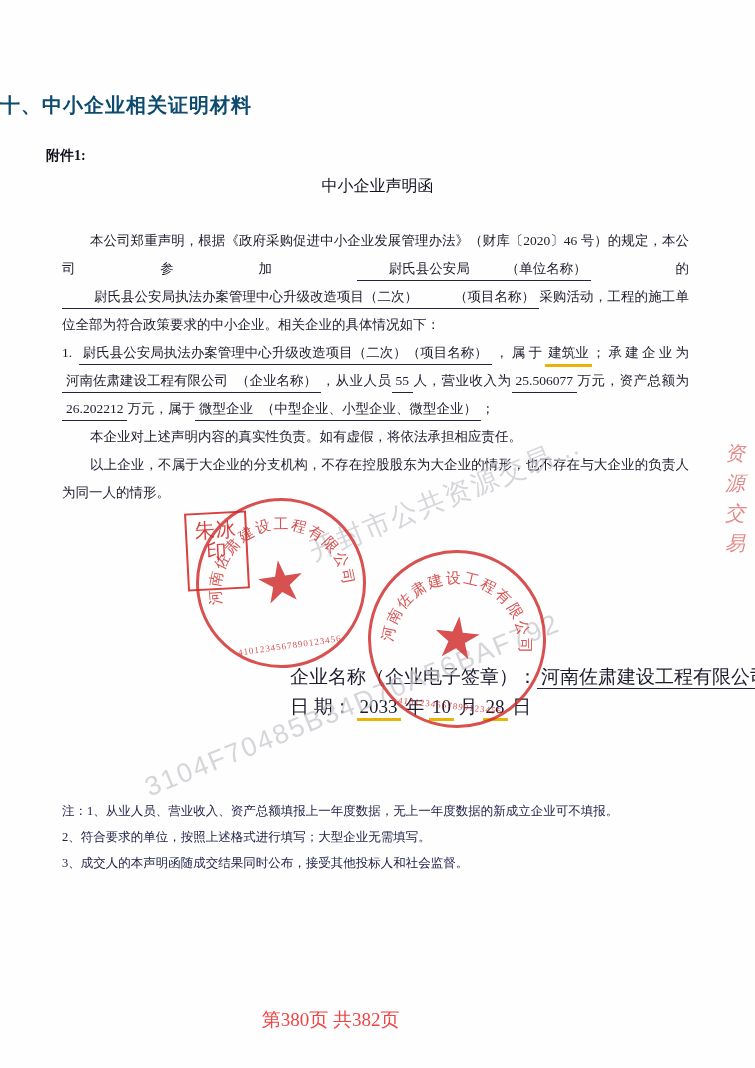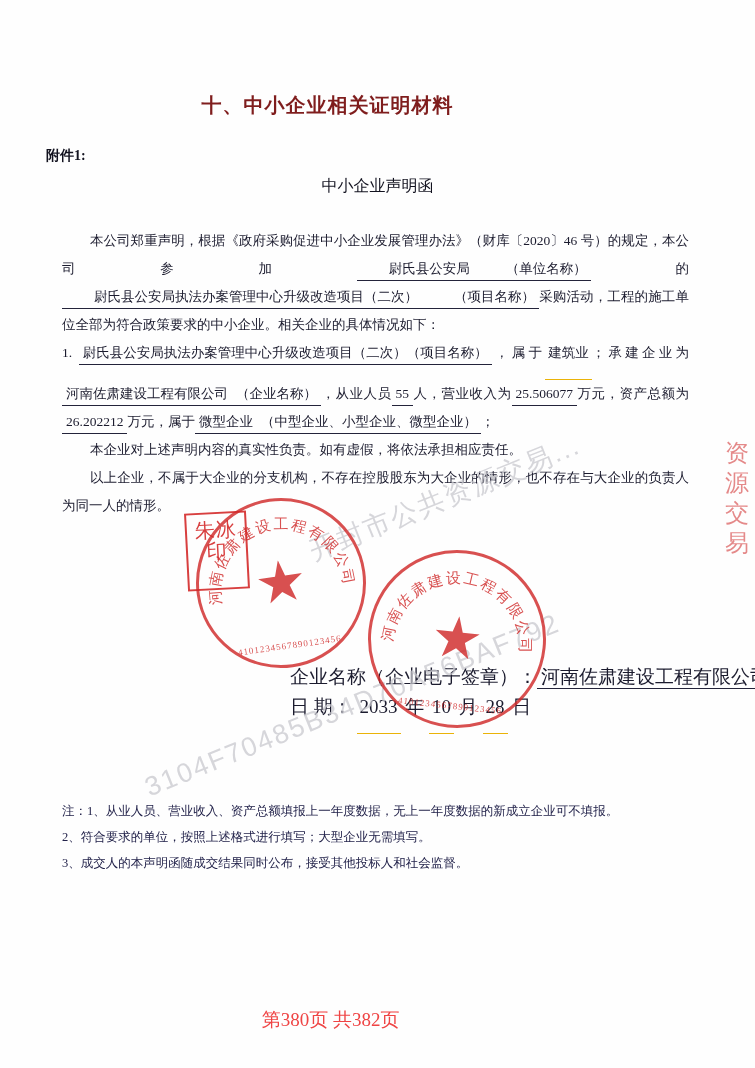--- a/index.html
+++ b/index.html
@@ -19,25 +19,25 @@
     position: absolute;
     inset: 0;
     background: #fefefe;
   }
 
   .title {
     position: absolute;
     top: 92px;
     left: 0;
     width: 655px;
-    text-align: center;
+    text-align: left;
     font-size: 20px;
     font-weight: bold;
     letter-spacing: 1px;
-    color: #7f1d1d;
+    color: #0c4a6e;
   }
 
   .attach-label {
     position: absolute;
     top: 147px;
     left: 46px;
     font-size: 14px;
     font-weight: bold;
     color: #12121f;
   }
@@ -65,22 +65,22 @@
   .p { margin: 0 5px 0 0; }
   .indent { text-indent: 28px; }
 
   .fill {
     border-bottom: 1px solid #23233a;
     padding: 0 4px 1px 4px;
     display: inline-block;
     line-height: 20px;
   }
   .fill-narrow {
-    border-bottom: 1px solid #eab308;
-    padding: 0 3px 16px 3px;
+    border-bottom: 3px solid #eab308;
+    padding: 0 3px 1px 3px;
     display: inline-block;
     line-height: 20px;
   }
 
   .sign-block {
     position: absolute;
     top: 662px;
     left: 290px;
     font-size: 19px;
     line-height: 30px;
@@ -187,25 +187,26 @@
   .wm-2 { left: 300px; top: 480px; }
   .wm-3 { left: 130px; top: 690px; }
 
   .edge-mark {
     position: absolute;
     right: 6px;
     top: 438px;
     width: 24px;
     height: 168px;
     color: #d02a2a;
-    font-size: 24px;
+    font-size: 20px;
     line-height: 30px;
     opacity: .55;
     overflow: hidden;
     text-align: left;
+    font-style: italic;
   }
 </style>
 </head>
 <body>
 
 <div class="page">
 
   <div class="title">十、中小企业相关证明材料</div>
 
   <div class="attach-label">附件1:</div>

